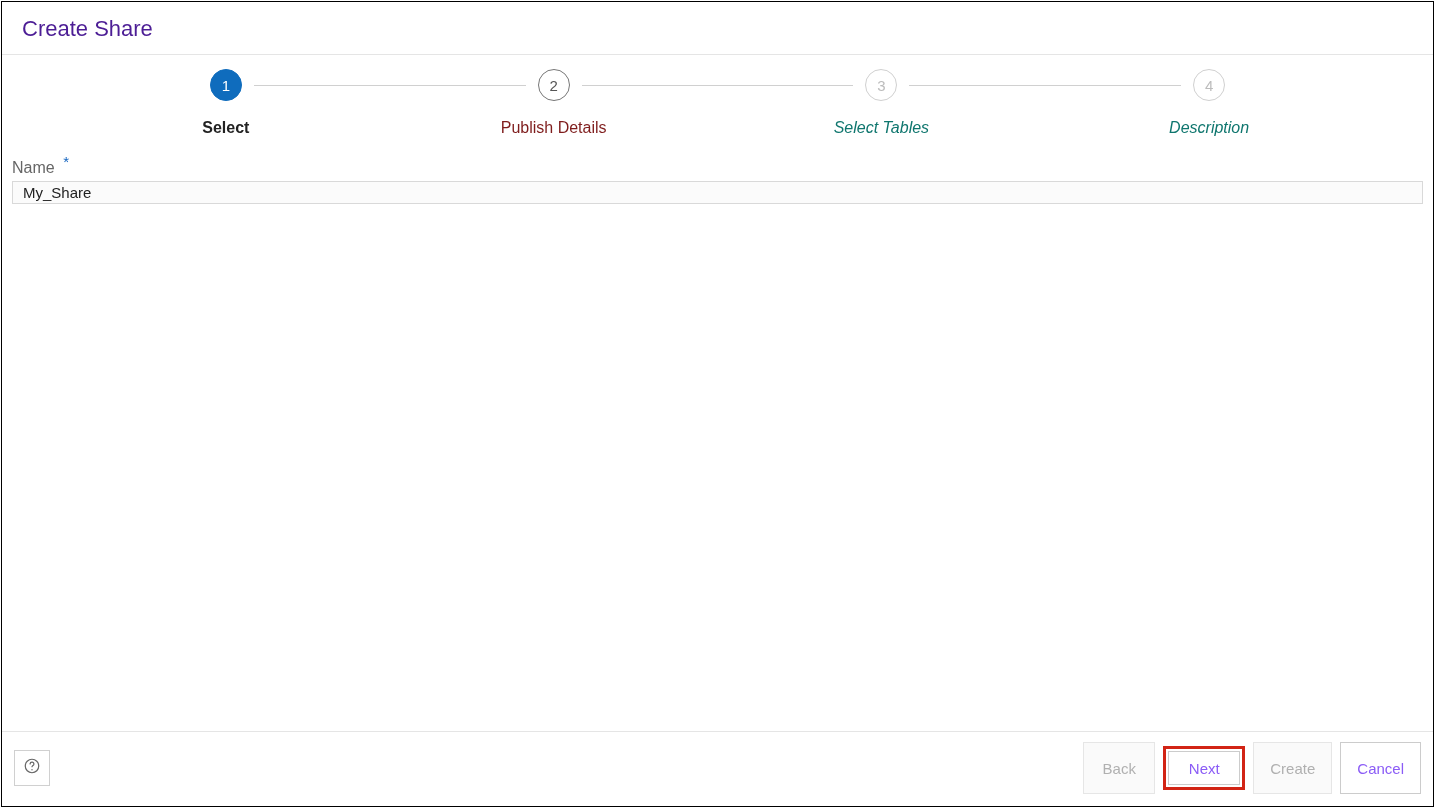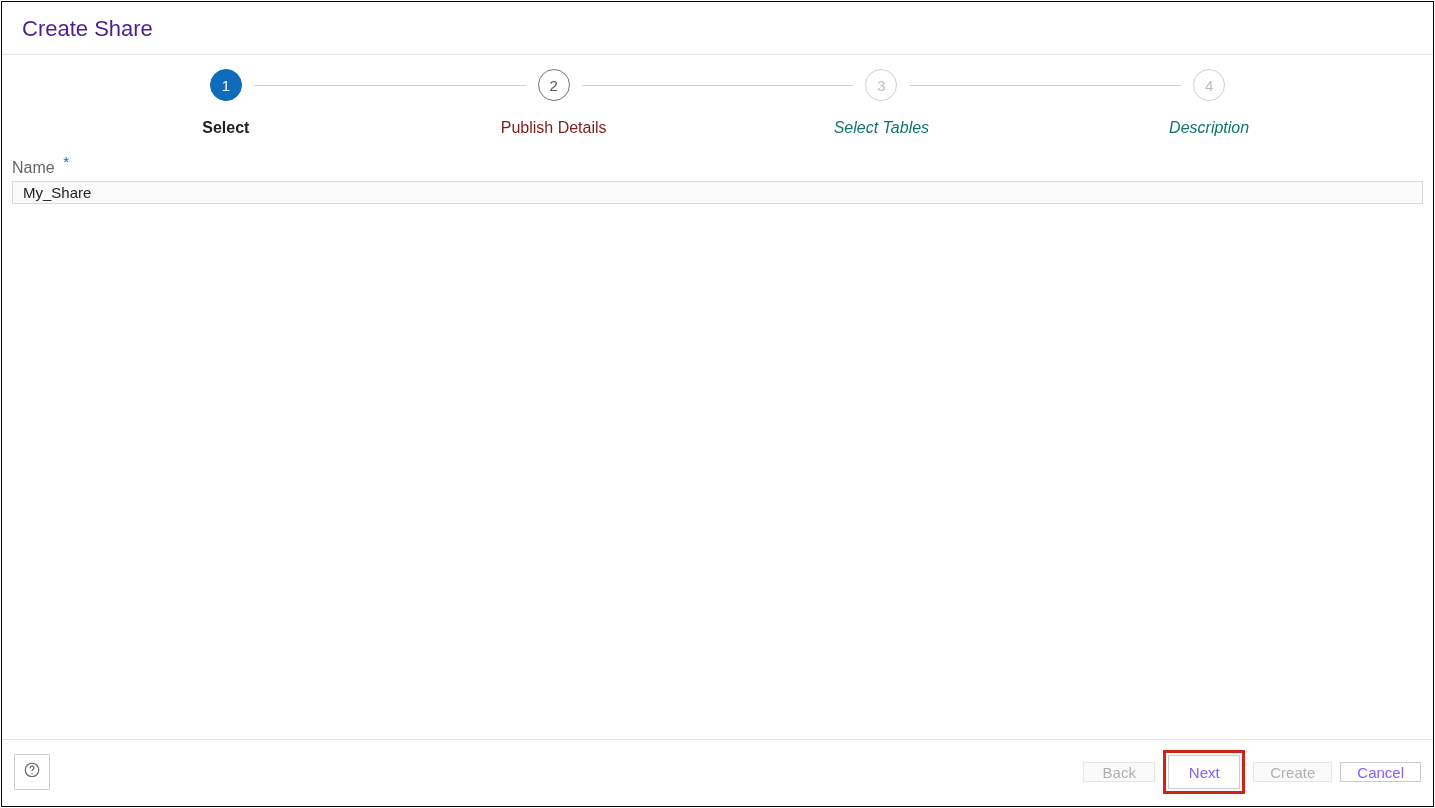--- a/index.html
+++ b/index.html
@@ -143,21 +143,21 @@
     width: 36px; height: 36px;
     border: 1px solid #d0d0d0;
     background: #fff;
     display: flex; align-items: center; justify-content: center;
     cursor: pointer;
     color: #555;
     font-size: 16px;
   }
   .spacer { flex: 1; }
   .btn {
-    height: 20px;
+    height: 52px;
     min-width: 72px;
     padding: 0 16px;
     border: 1px solid transparent;
     background: transparent;
     font-size: 15px;
     font-family: inherit;
     cursor: pointer;
   }
   .btn.ghost {
     border: 1px solid #e6e6e6;

